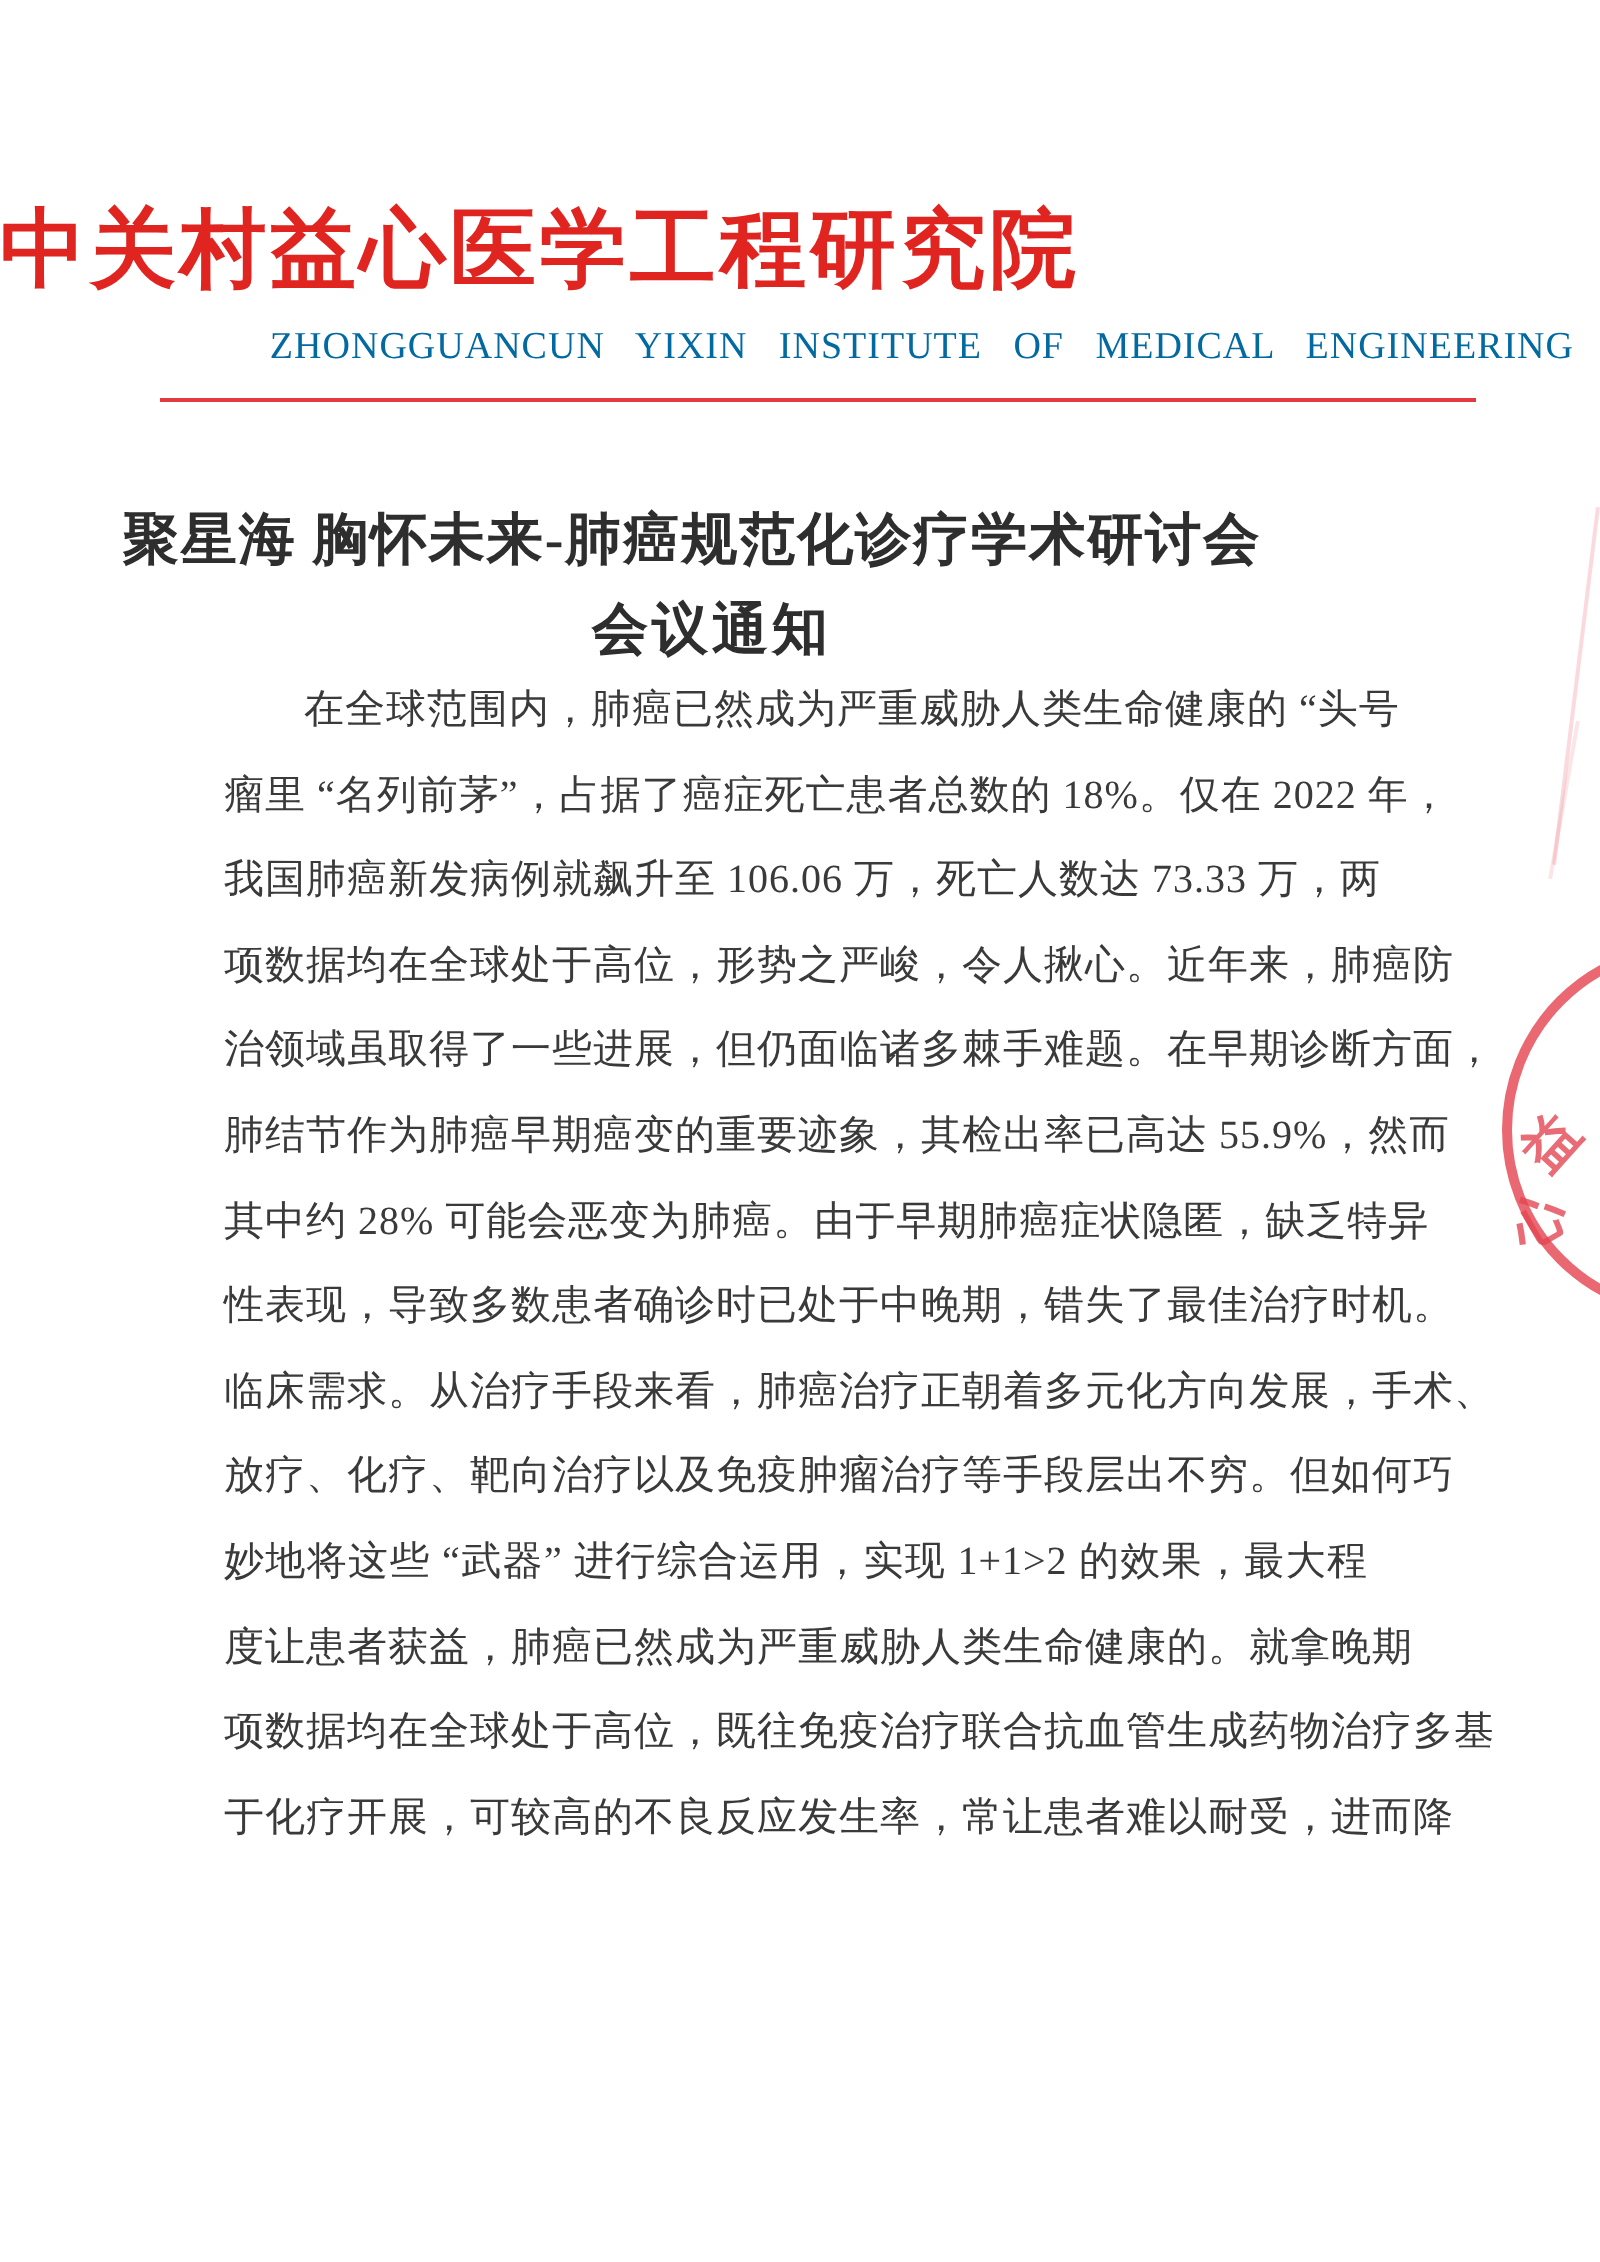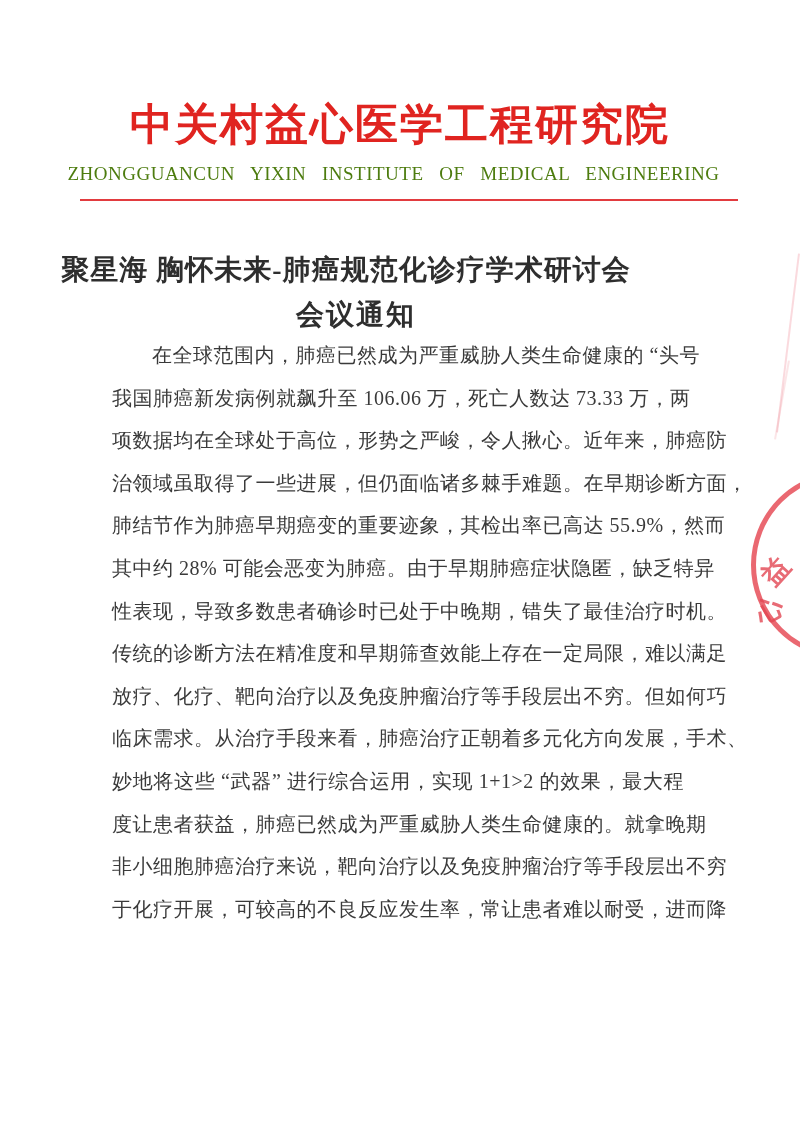--- a/index.html
+++ b/index.html
@@ -6,33 +6,32 @@
   .page{
     position:relative;
     width:800px;height:1131px;
     background:#ffffff;
     overflow:hidden;
     font-family:"Liberation Serif","DejaVu Serif",serif;
   }
   
   .org-cn{
     position:absolute;top:96px;left:0;width:800px;
-    text-align:center;
     font-size:43px;font-weight:bold;
     letter-spacing:2px;
     color:#e02420;
     white-space:nowrap;
   }
   .org-en{
     position:absolute;top:163px;left:0;width:787px;
-    text-align:center;
+    text-align:right;
     font-size:19px;
     letter-spacing:0.5px;
     word-spacing:0.55em;
-    color:#4d7c0f;
+    color:#0369a1;
     white-space:nowrap;
   }
   .rule{
     position:absolute;top:199px;left:80px;width:658px;height:2px;
     background:#e23b3f;
   }
   
   .doc-title{
     position:absolute;top:251px;left:0;width:692px;
     text-align:center;
@@ -101,32 +100,32 @@
 
   <div class="org-cn">中关村益心医学工程研究院</div>
   <div class="org-en">ZHONGGUANCUN YIXIN INSTITUTE OF MEDICAL ENGINEERING</div>
   <div class="rule"></div>
 
   <div class="doc-title">聚星海 胸怀未来-肺癌规范化诊疗学术研讨会</div>
   <div class="doc-subtitle">会议通知</div>
 
   <div class="body-block">
     <div class="body-line first">在全球范围内，肺癌已然成为严重威胁人类生命健康的 “头号</div>
+    <div class="body-line">瘤里 “名列前茅”，占据了癌症死亡患者总数的 18%。仅在 2022 年，</div>
     <div class="body-line">我国肺癌新发病例就飙升至 106.06 万，死亡人数达 73.33 万，两</div>
     <div class="body-line">项数据均在全球处于高位，形势之严峻，令人揪心。近年来，肺癌防</div>
     <div class="body-line">治领域虽取得了一些进展，但仍面临诸多棘手难题。在早期诊断方面，</div>
     <div class="body-line">肺结节作为肺癌早期癌变的重要迹象，其检出率已高达 55.9%，然而</div>
     <div class="body-line">其中约 28% 可能会恶变为肺癌。由于早期肺癌症状隐匿，缺乏特异</div>
     <div class="body-line">性表现，导致多数患者确诊时已处于中晚期，错失了最佳治疗时机。</div>
-    <div class="body-line">传统的诊断方法在精准度和早期筛查效能上存在一定局限，难以满足</div>
+    <div class="body-line">临床需求。从治疗手段来看，肺癌治疗正朝着多元化方向发展，手术、</div>
     <div class="body-line">放疗、化疗、靶向治疗以及免疫肿瘤治疗等手段层出不穷。但如何巧</div>
-    <div class="body-line">临床需求。从治疗手段来看，肺癌治疗正朝着多元化方向发展，手术、</div>
     <div class="body-line">妙地将这些 “武器” 进行综合运用，实现 1+1&gt;2 的效果，最大程</div>
     <div class="body-line">度让患者获益，肺癌已然成为严重威胁人类生命健康的。就拿晚期</div>
-    <div class="body-line">非小细胞肺癌治疗来说，靶向治疗以及免疫肿瘤治疗等手段层出不穷</div>
+    <div class="body-line">项数据均在全球处于高位，既往免疫治疗联合抗血管生成药物治疗多基</div>
     <div class="body-line">于化疗开展，可较高的不良反应发生率，常让患者难以耐受，进而降</div>
   </div>
 
   <div class="bleed-mark"></div>
   <div class="bleed-mark m2"></div>
   <div class="stamp-circle"></div>
   <span class="seal-char c1">益</span>
   <span class="seal-char c2">心</span>
 
 </div>

